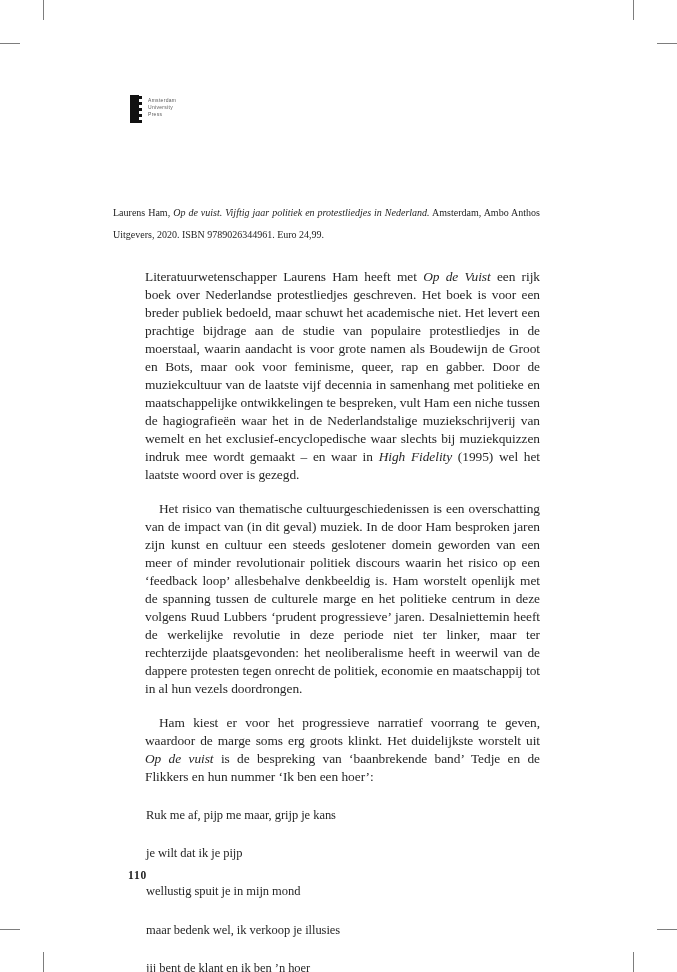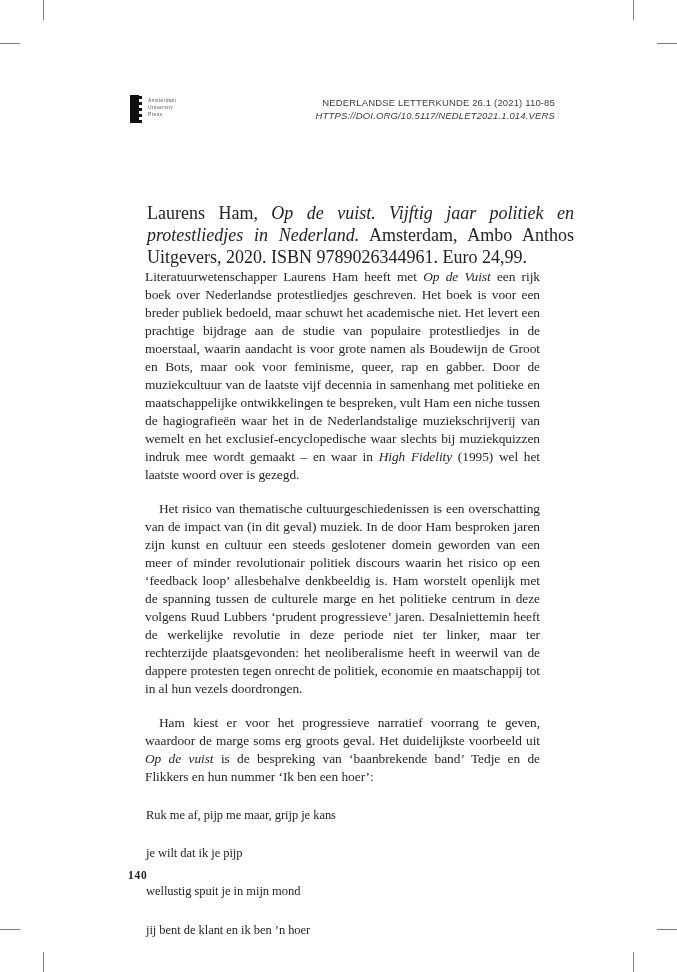--- a/index.html
+++ b/index.html
@@ -20,22 +20,22 @@
   }
 
   .journal-info {
     position:absolute; right:122px; top:97px; text-align:right;
     font-family:"Liberation Sans",sans-serif; font-size:9.5px; line-height:12.5px;
     color:#3d3d3d; letter-spacing:0.15px;
   }
   .journal-info .doi { font-style:italic; }
 
   .reference {
-    position:absolute; left:147px; top:202px; width:427px;
-    font-size:18px; line-height:22px; color:#242424; text-align:justify;
+    position:absolute; left:113px; top:202px; width:427px;
+    font-size:10px; line-height:22px; color:#242424; text-align:justify;
   }
   .reference em, .body-text em { font-style:italic; }
 
   .body-text {
     position:absolute; left:129px; top:252px; width:427px;
     font-size:13.4px; line-height:18px; color:#262626;
     text-align:justify; letter-spacing:-0.05px;
   }
   .para { margin:16px; }
   .para.indent { text-indent:14px; }
@@ -77,36 +77,33 @@
         <rect x="9" y="25" width="3" height="3" fill="#111111"></rect>
       </svg>
     </span>
     <div class="logo-text">
       <div>Amsterdam</div>
       <div>University</div>
       <div>Press</div>
     </div>
   </div>
 
-  <div class="journal-info">
-    <div>NEDERLANDSE LETTERKUNDE 26.1 (2021) 110-85</div>
-    <div class="doi">HTTPS://DOI.ORG/10.5117/NEDLET2021.1.014.VERS</div>
-  </div>
 
   <div class="reference"><span>Laurens Ham, </span><em>Op de vuist. Vijftig jaar politiek en protestliedjes in Nederland.</em><span> Amsterdam, Ambo Anthos Uitgevers, 2020. ISBN 9789026344961. Euro 24,99.</span></div>
 
   <div class="body-text">
     <div>
         <div class="para"><span>Literatuurwetenschapper Laurens Ham heeft met </span><em>Op de Vuist</em><span> een rijk boek over Nederlandse protestliedjes geschreven. Het boek is voor een breder publiek bedoeld, maar schuwt het academische niet. Het levert een prachtige bijdrage aan de studie van populaire protestliedjes in de moerstaal, waarin aandacht is voor grote namen als Boudewijn de Groot en Bots, maar ook voor feminisme, queer, rap en gabber. Door de muziekcultuur van de laatste vijf decennia in samenhang met politieke en maatschappelijke ontwikkelingen te bespreken, vult Ham een niche tussen de hagiografieën waar het in de Nederlandstalige muziekschrijverij van wemelt en het exclusief-encyclopedische waar slechts bij muziekquizzen indruk mee wordt gemaakt – en waar in </span><em>High Fidelity</em><span> (1995) wel het laatste woord over is gezegd.</span></div>
         <div class="para indent"><span>Het risico van thematische cultuurgeschiedenissen is een overschatting van de impact van (in dit geval) muziek. In de door Ham besproken jaren zijn kunst en cultuur een steeds geslotener domein geworden van een meer of minder revolutionair politiek discours waarin het risico op een ‘feedback loop’ allesbehalve denkbeeldig is. Ham worstelt openlijk met de spanning tussen de culturele marge en het politieke centrum in deze volgens Ruud Lubbers ‘prudent progressieve’ jaren. Desalniettemin heeft de werkelijke revolutie in deze periode niet ter linker, maar ter rechterzijde plaatsgevonden: het neoliberalisme heeft in weerwil van de dappere protesten tegen onrecht de politiek, economie en maatschappij tot in al hun vezels doordrongen.</span></div>
-        <div class="para indent"><span>Ham kiest er voor het progressieve narratief voorrang te geven, waardoor de marge soms erg groots geval. Het duidelijkste voorbeeld uit </span><em>Op de vuist</em><span> is de bespreking van ‘baanbrekende band’ Tedje en de Flikkers en hun nummer ‘Ik ben een hoer’:</span></div>
+        <div class="para indent"><span>Ham kiest er voor het progressieve narratief voorrang te geven, waardoor de marge soms erg groots klinkt. Het duidelijkste worstelt uit </span><em>Op de vuist</em><span> is de bespreking van ‘baanbrekende band’ Tedje en de Flikkers en hun nummer ‘Ik ben een hoer’:</span></div>
       </div>
     <div class="quote-block">
         <div class="quote-line">Ruk me af, pijp me maar, grijp je kans</div>
         <div class="quote-line">je wilt dat ik je pijp</div>
         <div class="quote-line">wellustig spuit je in mijn mond</div>
+        <div class="quote-line">maar bedenk wel, ik verkoop je illusies</div>
         <div class="quote-line">jij bent de klant en ik ben ’n hoer</div>
       </div>
   </div>
 
-  <div class="page-number">140</div>
+  <div class="page-number">110</div>
 
 </div>
 
 </body></html>

